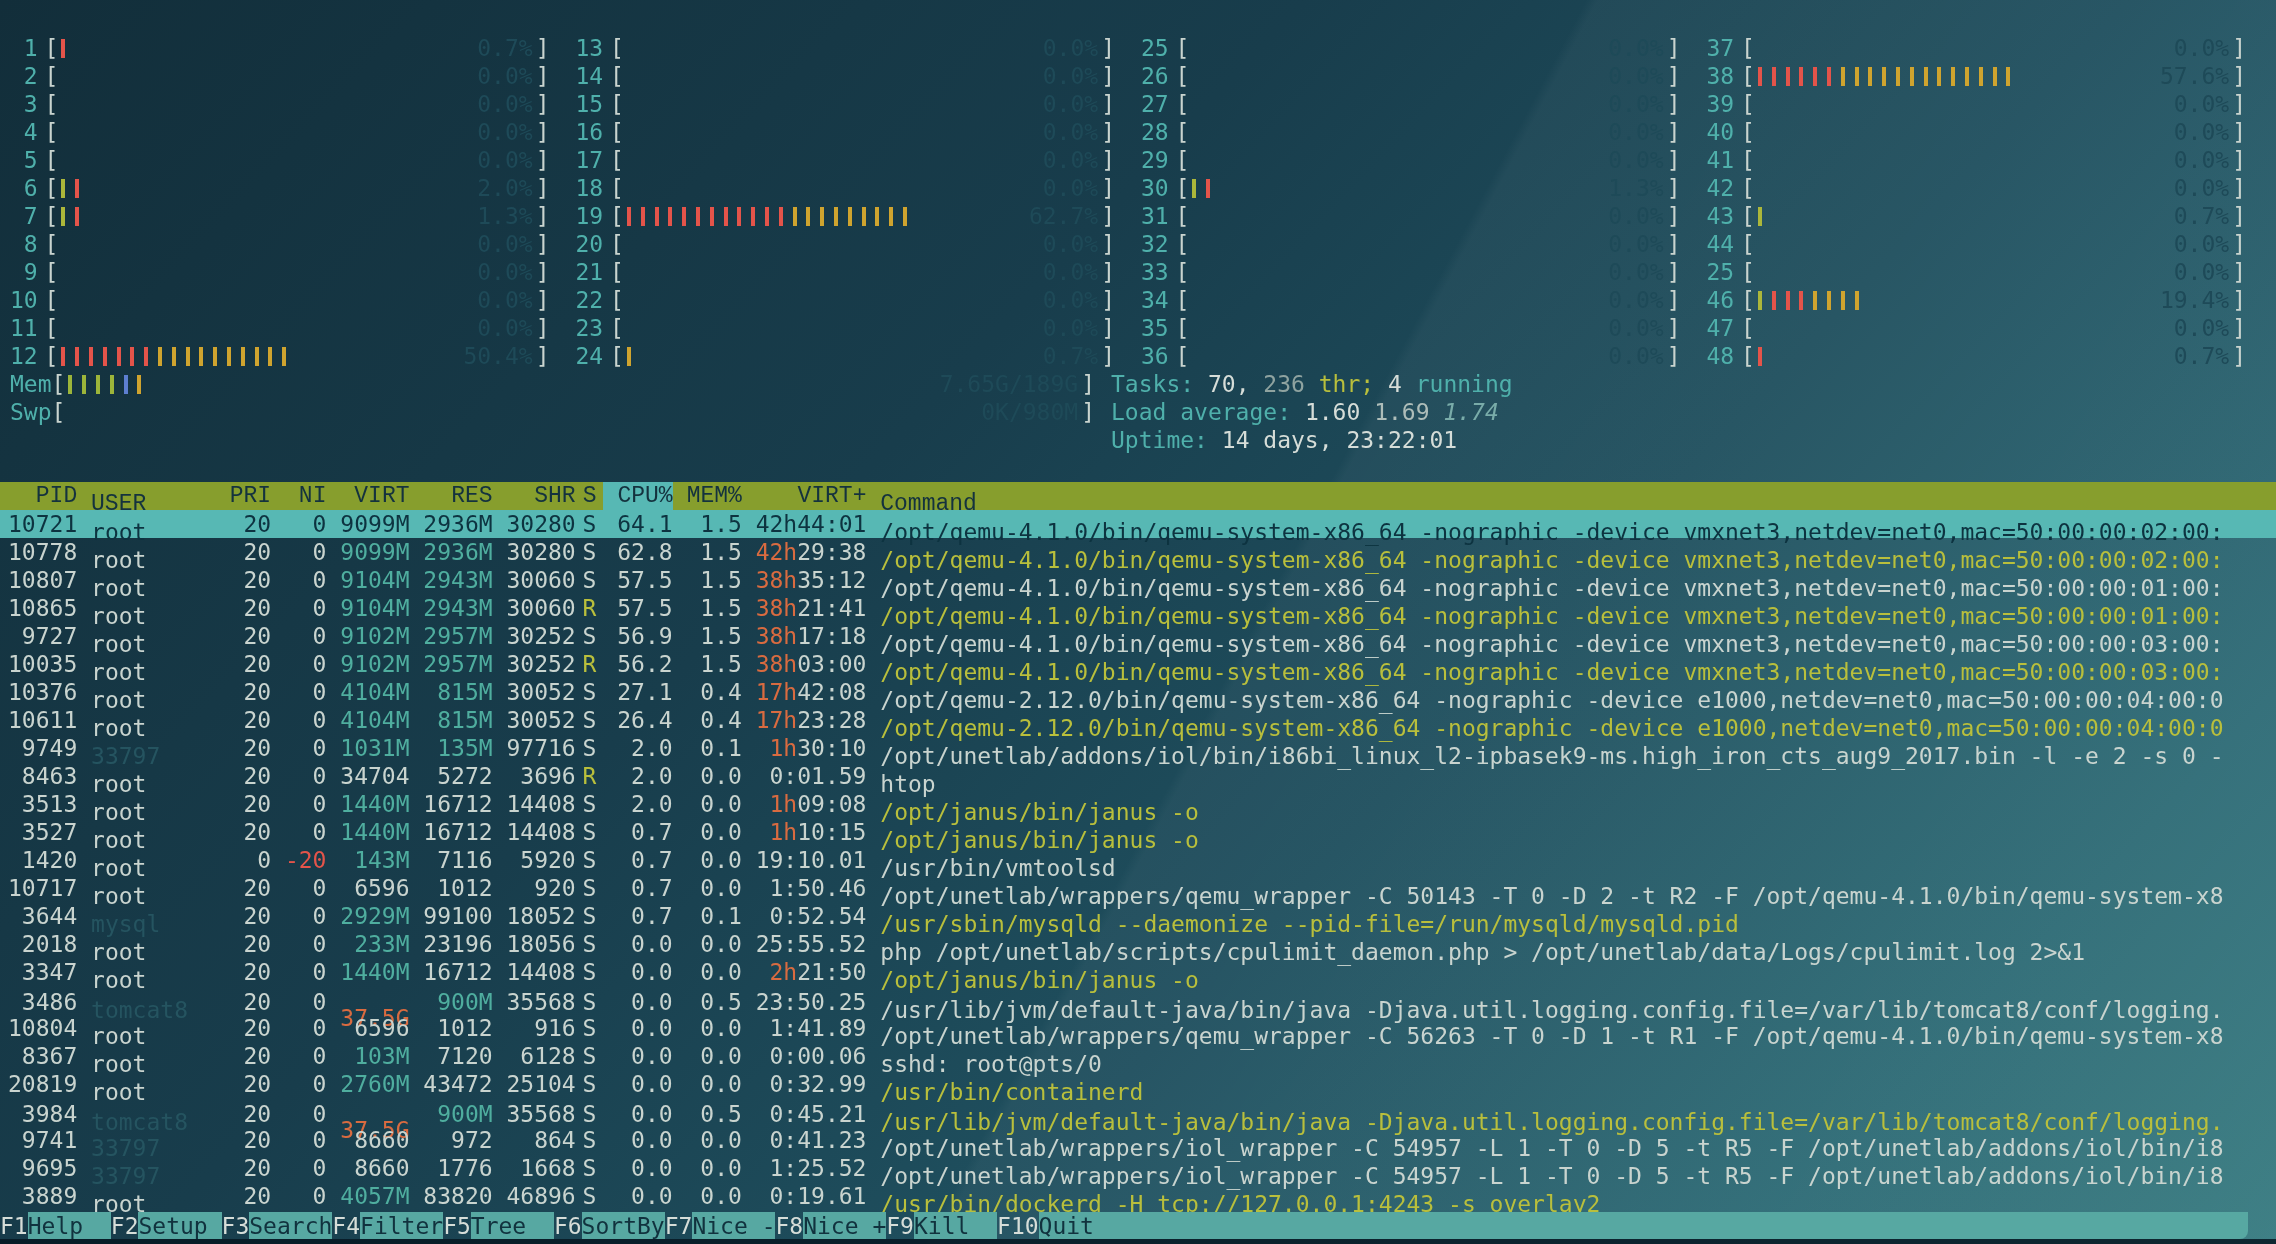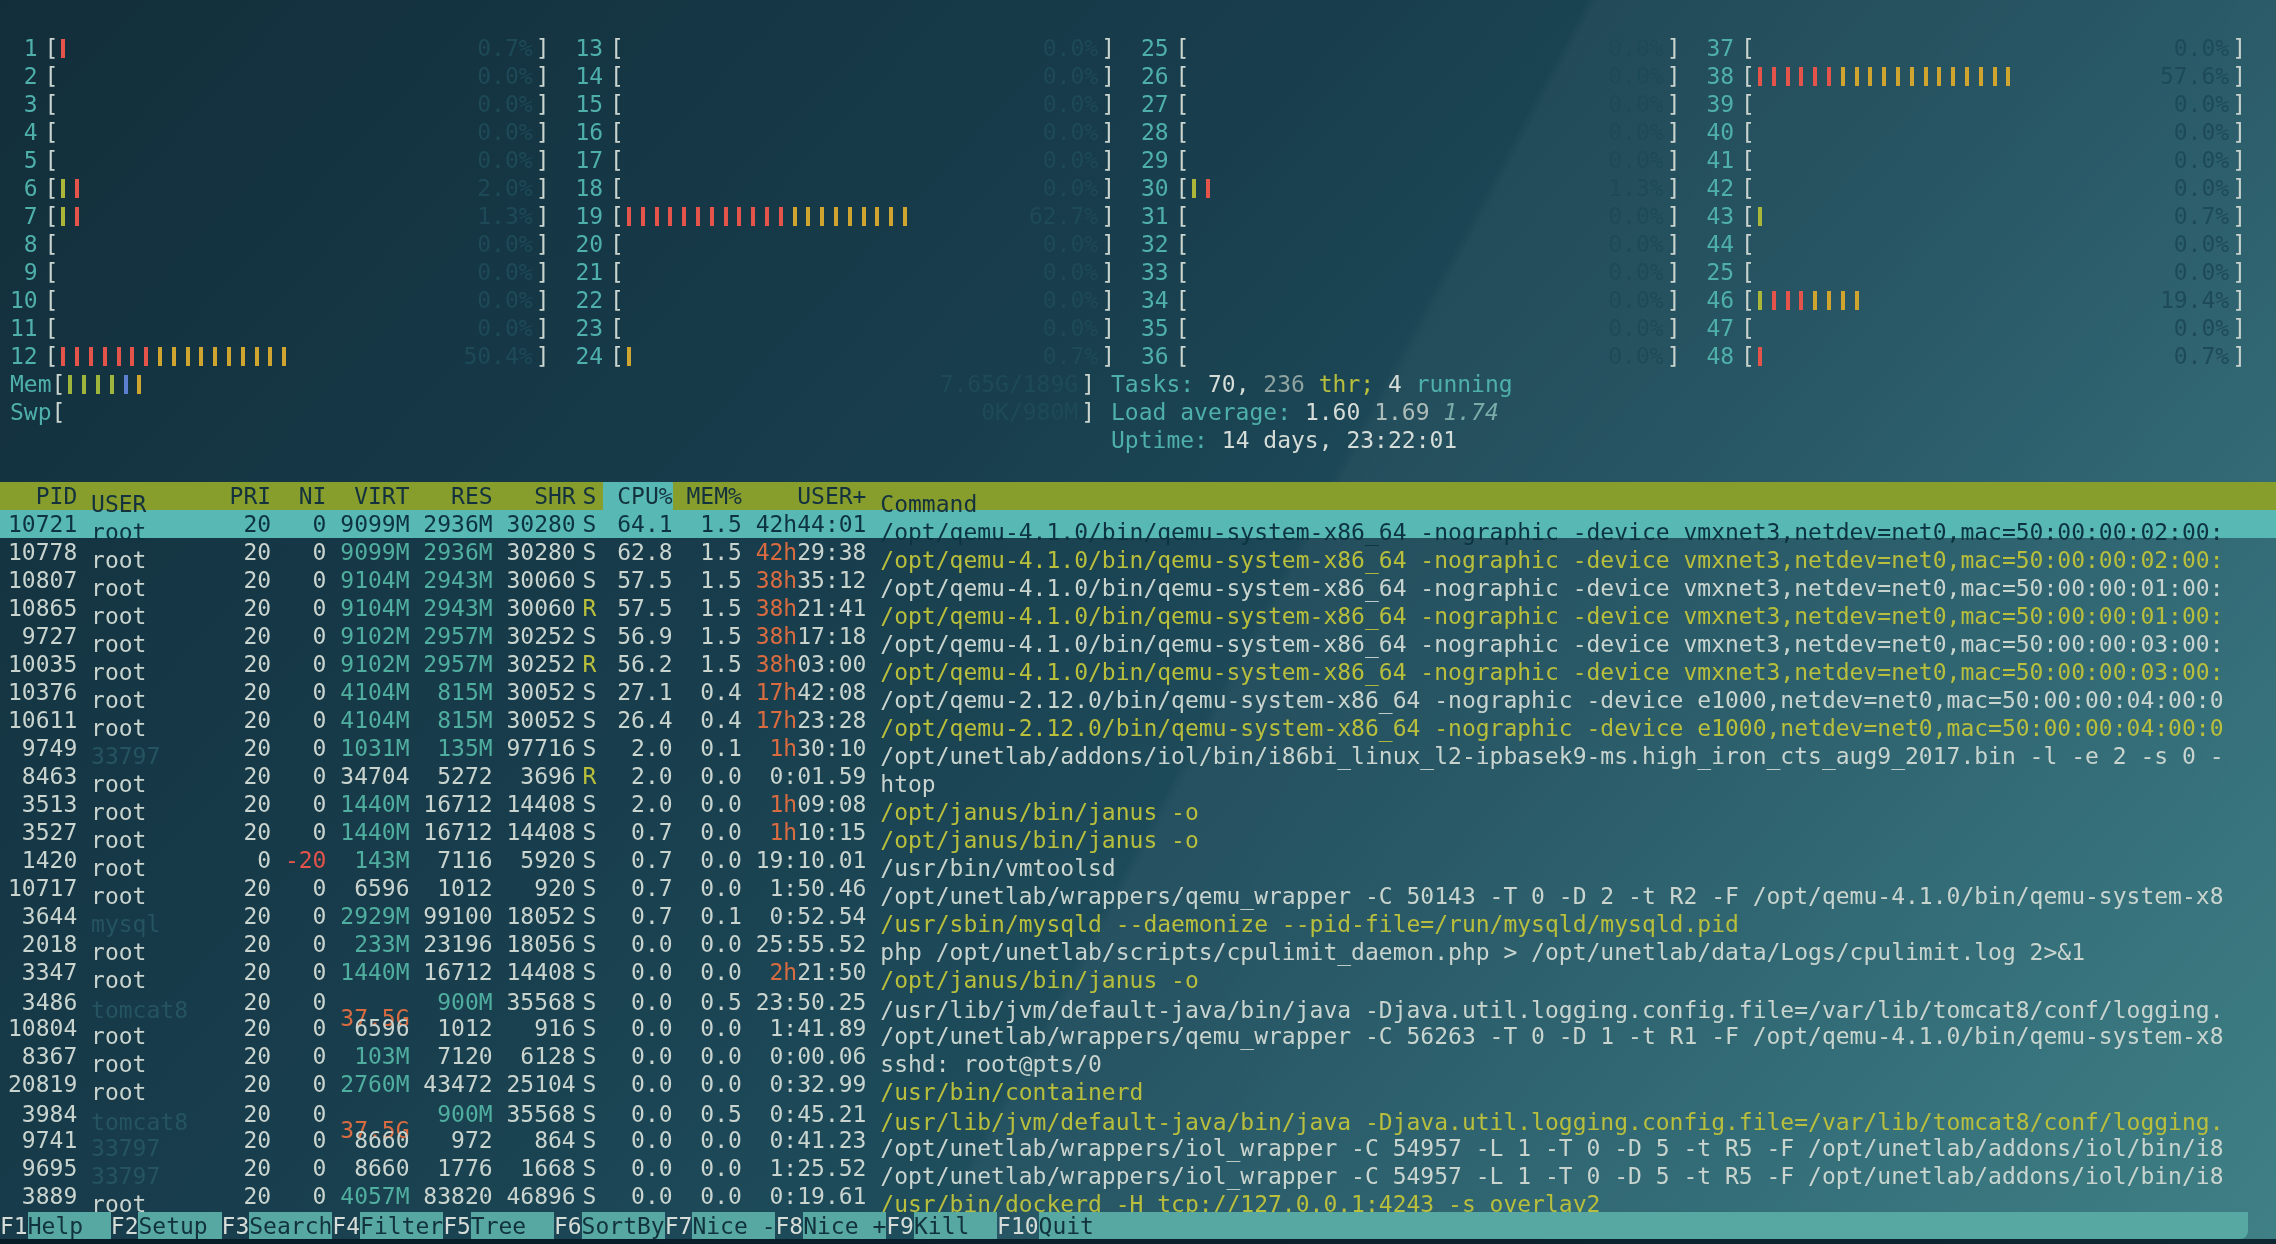--- a/index.html
+++ b/index.html
@@ -42,21 +42,21 @@
   .sg-label{color:var(--cyan-label);} .sg-white{color:var(--white);} .sg-dim{color:var(--dim-gray);}
   .sg-yellow{color:var(--yellow);} .sg-gray2{color:var(--gray2);} .sg-teal2{color:var(--teal2);font-style:italic;}
   .spacer{height:28px;}
   
   .trow{display:grid;grid-template-columns:5ch 10ch 4ch 4ch 6ch 6ch 6ch 2ch 5ch 5ch 9ch minmax(0,1fr);
     height:28px;align-items:center;padding-left:8px;white-space:pre;}
   .trow > span{display:block;text-align:right;overflow:hidden;}
   .trow > .cl{text-align:left;padding-left:1ch;margin-top:16px;}
   .trow > .cs{text-align:center;}
   .thead{background:var(--header-bg);color:var(--header-text);}
-  .thead > span{color:var(--header-text);}
+  .thead > span{color:var(--header-text);font-family:Liberation Mono, monospace;}
   .thead > .sort{background:var(--selected-bg);}
   .c-gray{color:var(--text);} .c-dim{color:#255460;} .c-red{color:var(--red);}
   .c-green{color:var(--yellow);} .c-teal{color:var(--teal-value);} .c-orange{color:var(--orange);margin-top:32px;}
   .c-yellow{color:var(--yellow);}
   .th-part{color:var(--orange);}
   .selected{background:var(--selected-bg);}
   .selected > span, .selected span{color:#0d3340 !important;}
   
   .fbar{margin-top:auto;display:flex;height:27px;align-items:stretch;margin-right:28px;}
   .fkey{color:var(--white);display:flex;align-items:center;flex:none;white-space:pre;}
@@ -133,21 +133,21 @@
         <div class="wrow"><span class="wlabel">Swp</span><span class="mbr">[</span><div class="mbody"><div class="bars"></div><span class="mpct">0K/980M</span></div><span class="mbr">]</span></div>
       </div>
     <div class="below-right">
         <div class="iline"><span class="sg-label">Tasks: </span><span class="sg-white">70, </span><span class="sg-dim">236</span><span class="sg-dim"> </span><span class="sg-yellow">thr; </span><span class="sg-white">4</span><span class="sg-label"> running</span></div>
         <div class="iline"><span class="sg-label">Load average: </span><span class="sg-white">1.60 </span><span class="sg-gray2">1.69 </span><span class="sg-teal2">1.74</span></div>
         <div class="iline"><span class="sg-label">Uptime: </span><span class="sg-white">14 days, 23:22:01</span></div>
       </div>
   </div>
   <div class="spacer"></div>
   <div class="ptable">
-    <div class="trow thead"><span>PID</span><span class="cl">USER</span><span>PRI</span><span>NI</span><span>VIRT</span><span>RES</span><span>SHR</span><span class="cs">S</span><span class=" sort">CPU%</span><span>MEM%</span><span>USER+</span><span class="cl">Command</span></div>
+    <div class="trow thead"><span>PID</span><span class="cl">USER</span><span>PRI</span><span>NI</span><span>VIRT</span><span>RES</span><span>SHR</span><span class="cs">S</span><span class=" sort">CPU%</span><span>MEM%</span><span>VIRT+</span><span class="cl">Command</span></div>
     <div id="tbody">
         <div class="trow prow selected"><span class="c-gray">10721</span><span class="cl c-gray">root</span><span class="c-gray">20</span><span class="c-gray">0</span><span class="c-teal">9099M</span><span class="c-teal">2936M</span><span class="c-gray">30280</span><span class="cs c-gray">S</span><span class="c-gray">64.1</span><span class="c-gray">1.5</span><span class="c-gray"><span class="th-part">42h</span><span>44:01</span></span><span class="cl c-gray">/opt/qemu-4.1.0/bin/qemu-system-x86_64 -nographic -device vmxnet3,netdev=net0,mac=50:00:00:02:00:</span></div>
         <div class="trow prow"><span class="c-gray">10778</span><span class="cl c-gray">root</span><span class="c-gray">20</span><span class="c-gray">0</span><span class="c-teal">9099M</span><span class="c-teal">2936M</span><span class="c-gray">30280</span><span class="cs c-gray">S</span><span class="c-gray">62.8</span><span class="c-gray">1.5</span><span class="c-gray"><span class="th-part">42h</span><span>29:38</span></span><span class="cl c-yellow">/opt/qemu-4.1.0/bin/qemu-system-x86_64 -nographic -device vmxnet3,netdev=net0,mac=50:00:00:02:00:</span></div>
         <div class="trow prow"><span class="c-gray">10807</span><span class="cl c-gray">root</span><span class="c-gray">20</span><span class="c-gray">0</span><span class="c-teal">9104M</span><span class="c-teal">2943M</span><span class="c-gray">30060</span><span class="cs c-gray">S</span><span class="c-gray">57.5</span><span class="c-gray">1.5</span><span class="c-gray"><span class="th-part">38h</span><span>35:12</span></span><span class="cl c-gray">/opt/qemu-4.1.0/bin/qemu-system-x86_64 -nographic -device vmxnet3,netdev=net0,mac=50:00:00:01:00:</span></div>
         <div class="trow prow"><span class="c-gray">10865</span><span class="cl c-gray">root</span><span class="c-gray">20</span><span class="c-gray">0</span><span class="c-teal">9104M</span><span class="c-teal">2943M</span><span class="c-gray">30060</span><span class="cs c-green">R</span><span class="c-gray">57.5</span><span class="c-gray">1.5</span><span class="c-gray"><span class="th-part">38h</span><span>21:41</span></span><span class="cl c-yellow">/opt/qemu-4.1.0/bin/qemu-system-x86_64 -nographic -device vmxnet3,netdev=net0,mac=50:00:00:01:00:</span></div>
         <div class="trow prow"><span class="c-gray">9727</span><span class="cl c-gray">root</span><span class="c-gray">20</span><span class="c-gray">0</span><span class="c-teal">9102M</span><span class="c-teal">2957M</span><span class="c-gray">30252</span><span class="cs c-gray">S</span><span class="c-gray">56.9</span><span class="c-gray">1.5</span><span class="c-gray"><span class="th-part">38h</span><span>17:18</span></span><span class="cl c-gray">/opt/qemu-4.1.0/bin/qemu-system-x86_64 -nographic -device vmxnet3,netdev=net0,mac=50:00:00:03:00:</span></div>
         <div class="trow prow"><span class="c-gray">10035</span><span class="cl c-gray">root</span><span class="c-gray">20</span><span class="c-gray">0</span><span class="c-teal">9102M</span><span class="c-teal">2957M</span><span class="c-gray">30252</span><span class="cs c-green">R</span><span class="c-gray">56.2</span><span class="c-gray">1.5</span><span class="c-gray"><span class="th-part">38h</span><span>03:00</span></span><span class="cl c-yellow">/opt/qemu-4.1.0/bin/qemu-system-x86_64 -nographic -device vmxnet3,netdev=net0,mac=50:00:00:03:00:</span></div>
         <div class="trow prow"><span class="c-gray">10376</span><span class="cl c-gray">root</span><span class="c-gray">20</span><span class="c-gray">0</span><span class="c-teal">4104M</span><span class="c-teal">815M</span><span class="c-gray">30052</span><span class="cs c-gray">S</span><span class="c-gray">27.1</span><span class="c-gray">0.4</span><span class="c-gray"><span class="th-part">17h</span><span>42:08</span></span><span class="cl c-gray">/opt/qemu-2.12.0/bin/qemu-system-x86_64 -nographic -device e1000,netdev=net0,mac=50:00:00:04:00:0</span></div>
         <div class="trow prow"><span class="c-gray">10611</span><span class="cl c-gray">root</span><span class="c-gray">20</span><span class="c-gray">0</span><span class="c-teal">4104M</span><span class="c-teal">815M</span><span class="c-gray">30052</span><span class="cs c-gray">S</span><span class="c-gray">26.4</span><span class="c-gray">0.4</span><span class="c-gray"><span class="th-part">17h</span><span>23:28</span></span><span class="cl c-yellow">/opt/qemu-2.12.0/bin/qemu-system-x86_64 -nographic -device e1000,netdev=net0,mac=50:00:00:04:00:0</span></div>
         <div class="trow prow"><span class="c-gray">9749</span><span class="cl c-dim">33797</span><span class="c-gray">20</span><span class="c-gray">0</span><span class="c-teal">1031M</span><span class="c-teal">135M</span><span class="c-gray">97716</span><span class="cs c-gray">S</span><span class="c-gray">2.0</span><span class="c-gray">0.1</span><span class="c-gray"><span class="th-part">1h</span><span>30:10</span></span><span class="cl c-gray">/opt/unetlab/addons/iol/bin/i86bi_linux_l2-ipbasek9-ms.high_iron_cts_aug9_2017.bin -l -e 2 -s 0 -</span></div>

